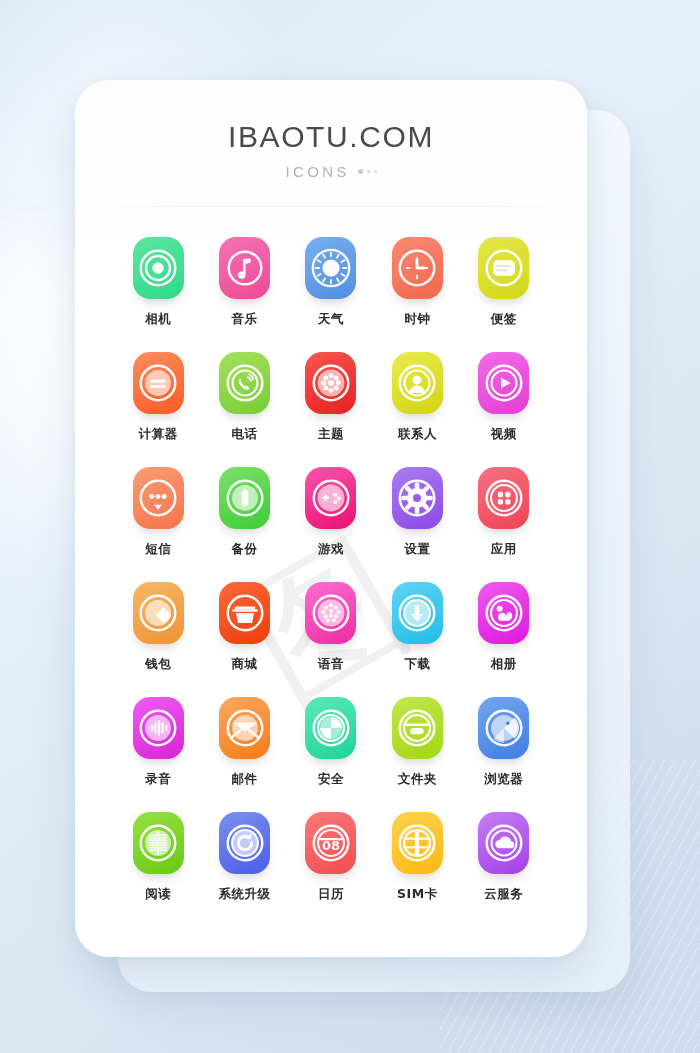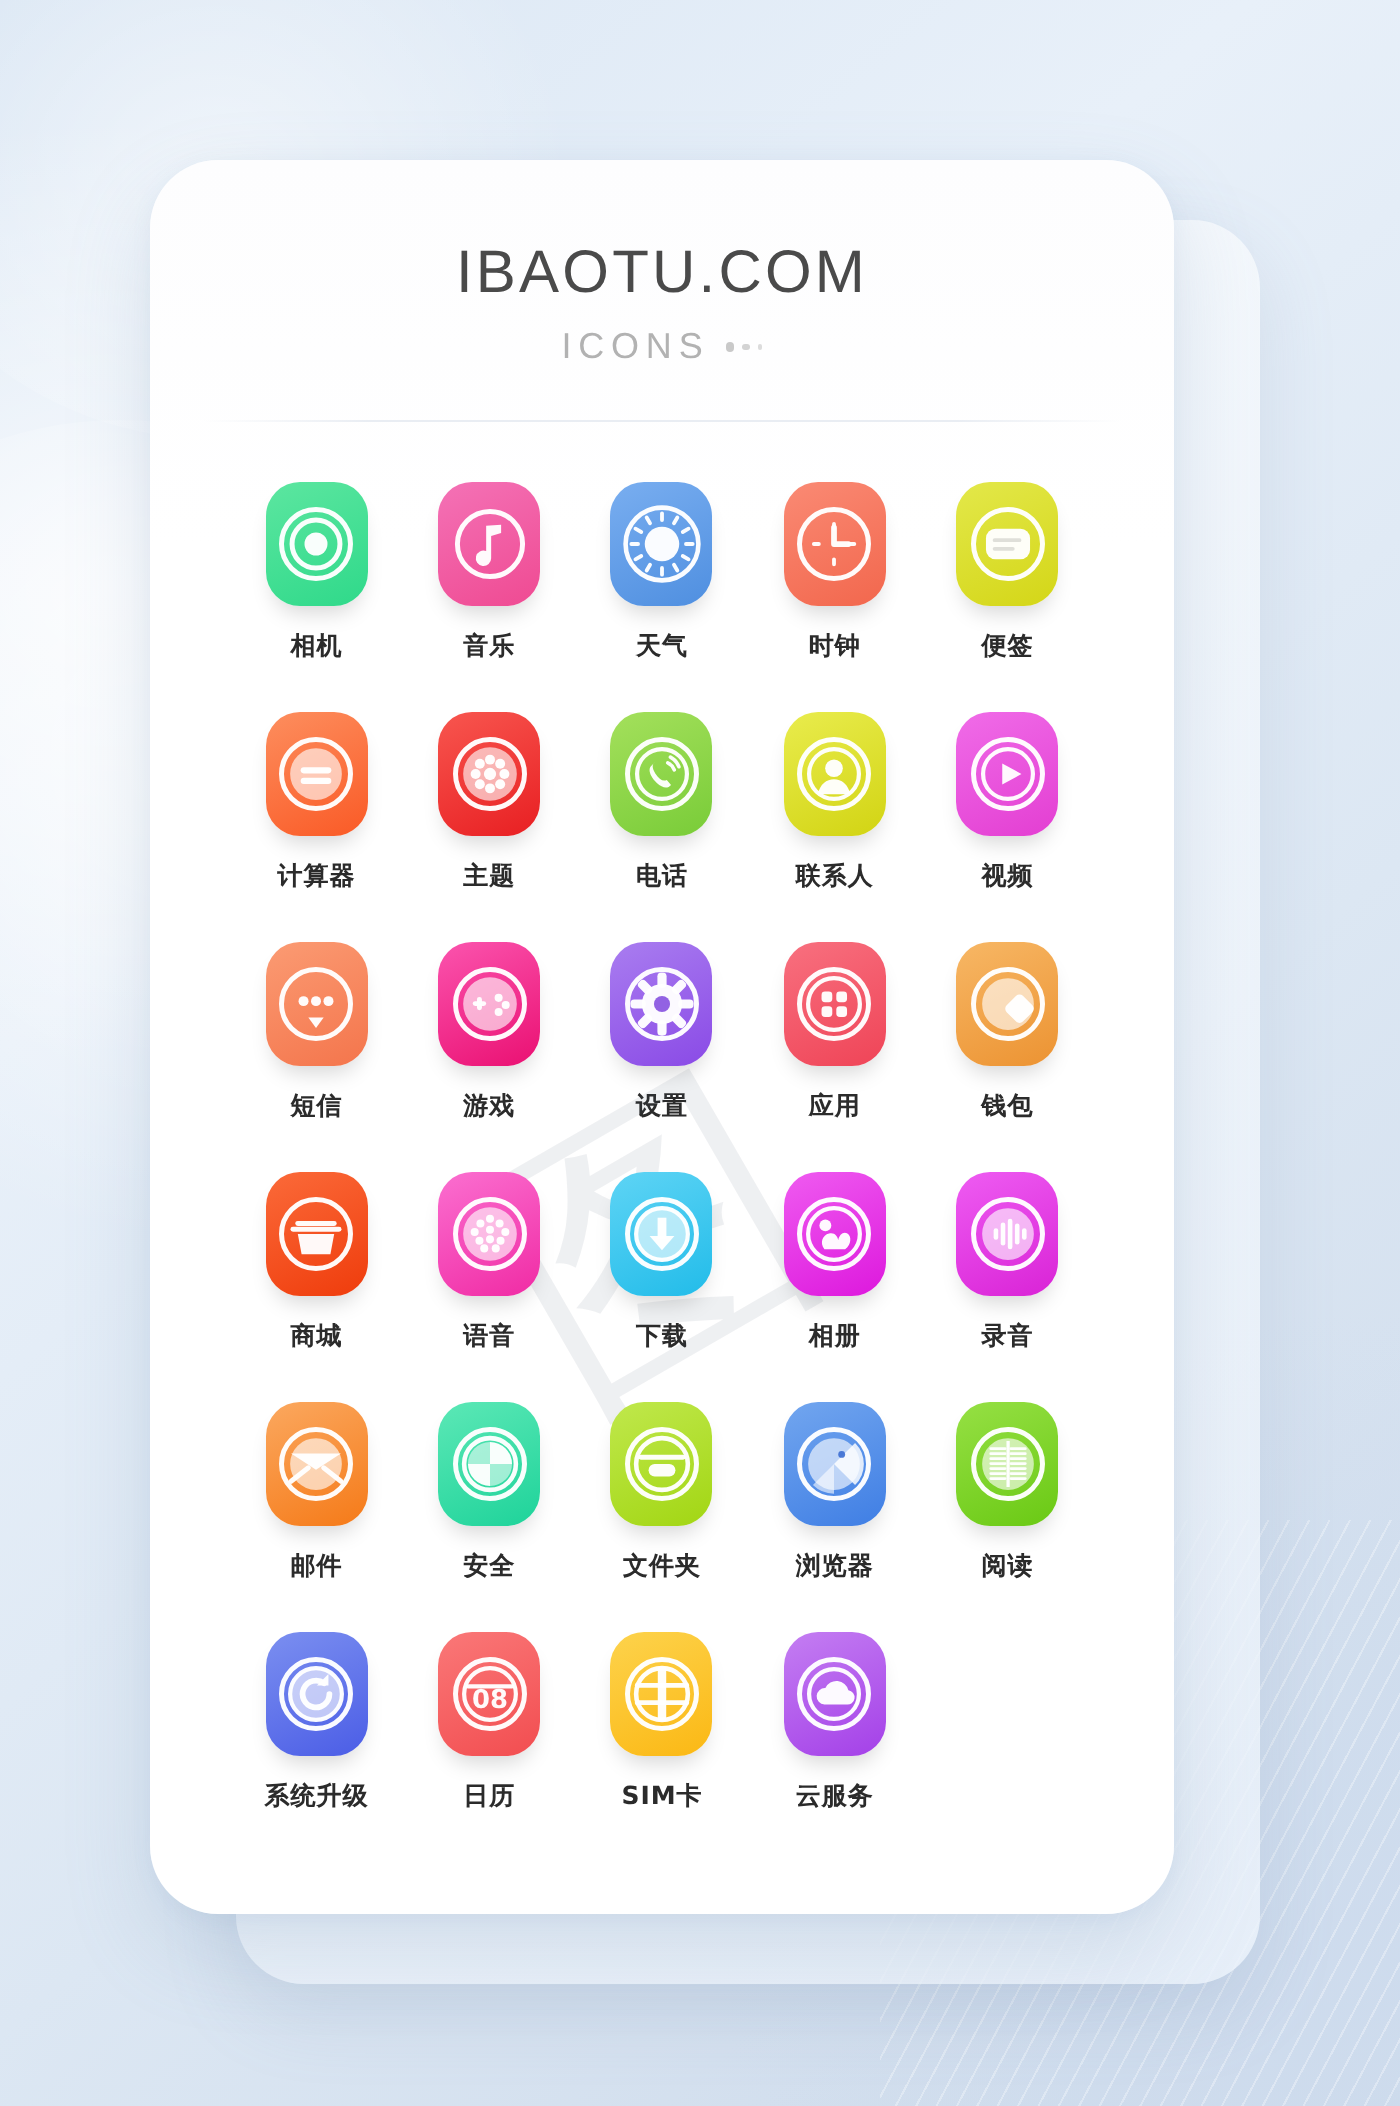--- a/index.html
+++ b/index.html
@@ -67,21 +67,21 @@
     text-align: center;
   }
   .brand-title {
     font-size: 30px;
     letter-spacing: 1.6px;
     color: #4a4a4a;
     font-weight: 400;
   }
   .brand-sub {
     margin-top: 9px;
-    font-size: 18px;
+    font-size: 15px;
     letter-spacing: 3.4px;
     color: #b2b2b2;
     display: flex;
     align-items: center;
     justify-content: center;
     gap: 8px;
   }
   .dots { display: inline-flex; align-items: center; gap: 4px; }
   .dots i { display:block; border-radius: 50%; background: #c9c9c9; }
   .dots i:nth-child(1) { width: 4.5px; height: 4.5px; }
@@ -255,49 +255,49 @@
           <svg viewBox="0 0 48 48" xmlns="http://www.w3.org/2000/svg">
             <circle cx="24" cy="24" r="18" fill="none" stroke="rgba(255,255,255,0.97)" stroke-width="2.6"></circle>
             <circle cx="24" cy="24" r="13.5" fill="rgba(255,255,255,0.62)"></circle>
             <rect x="16" y="20.5" width="16" height="3.2" rx="1.6" fill="rgba(255,255,255,0.97)"></rect>
             <rect x="16" y="26" width="16" height="3.2" rx="1.6" fill="rgba(255,255,255,0.97)"></rect>
           </svg>
         </div>
         <div class="app-label">计算器</div>
       </div>
       <div class="app-cell">
+        <div class="icon-tile" style="background: linear-gradient(155deg, rgb(164, 224, 92) 0%, rgb(121, 204, 56) 100%);">
+          <svg viewBox="0 0 48 48" xmlns="http://www.w3.org/2000/svg">
+            <circle cx="24" cy="24" r="18" fill="none" stroke="rgba(255,255,255,0.97)" stroke-width="2.6"></circle>
+            <circle cx="24" cy="24" r="13" fill="none" stroke="rgba(255,255,255,0.97)" stroke-width="2.2"></circle>
+            <path d="M19.5 18.5c-1.6 1.2-2 3 0 6.2s4.2 4.4 6 3.4l2.2 2.6c-1.6 2-4.4 1.8-7.4-1s-4.6-6.2-3.4-8.4z" fill="rgba(255,255,255,0.97)" transform="translate(1,-1)"></path>
+            <path d="M27 18.2a6.4 6.4 0 0 1 3.4 3.6M28.4 15.2a9.6 9.6 0 0 1 4.4 5" fill="none" stroke="rgba(255,255,255,0.97)" stroke-width="1.9" stroke-linecap="round"></path>
+          </svg>
+        </div>
+        <div class="app-label">电话</div>
+      </div>
+      <div class="app-cell">
         <div class="icon-tile" style="background: linear-gradient(155deg, rgb(248, 86, 79) 0%, rgb(232, 31, 34) 100%);">
           <svg viewBox="0 0 48 48" xmlns="http://www.w3.org/2000/svg">
             <circle cx="24" cy="24" r="18" fill="none" stroke="rgba(255,255,255,0.97)" stroke-width="2.6"></circle>
             <circle cx="24" cy="24" r="14" fill="rgba(255,255,255,0.62)"></circle>
             <ellipse cx="31.5" cy="24" rx="2.6" ry="2.6" fill="rgba(255,255,255,0.97)"></ellipse>
             <ellipse cx="29.303300858899107" cy="29.303300858899107" rx="2.6" ry="2.6" fill="rgba(255,255,255,0.97)"></ellipse>
             <ellipse cx="24" cy="31.5" rx="2.6" ry="2.6" fill="rgba(255,255,255,0.97)"></ellipse>
             <ellipse cx="18.696699141100893" cy="29.303300858899107" rx="2.6" ry="2.6" fill="rgba(255,255,255,0.97)"></ellipse>
             <ellipse cx="16.5" cy="24" rx="2.6" ry="2.6" fill="rgba(255,255,255,0.97)"></ellipse>
             <ellipse cx="18.696699141100893" cy="18.696699141100893" rx="2.6" ry="2.6" fill="rgba(255,255,255,0.97)"></ellipse>
             <ellipse cx="24" cy="16.5" rx="2.6" ry="2.6" fill="rgba(255,255,255,0.97)"></ellipse>
             <ellipse cx="29.303300858899107" cy="18.696699141100893" rx="2.6" ry="2.6" fill="rgba(255,255,255,0.97)"></ellipse>
             <circle cx="24" cy="24" r="3.2" fill="rgba(255,255,255,0.97)"></circle>
           </svg>
         </div>
         <div class="app-label">主题</div>
       </div>
       <div class="app-cell">
-        <div class="icon-tile" style="background: linear-gradient(155deg, rgb(164, 224, 92) 0%, rgb(121, 204, 56) 100%);">
-          <svg viewBox="0 0 48 48" xmlns="http://www.w3.org/2000/svg">
-            <circle cx="24" cy="24" r="18" fill="none" stroke="rgba(255,255,255,0.97)" stroke-width="2.6"></circle>
-            <circle cx="24" cy="24" r="13" fill="none" stroke="rgba(255,255,255,0.97)" stroke-width="2.2"></circle>
-            <path d="M19.5 18.5c-1.6 1.2-2 3 0 6.2s4.2 4.4 6 3.4l2.2 2.6c-1.6 2-4.4 1.8-7.4-1s-4.6-6.2-3.4-8.4z" fill="rgba(255,255,255,0.97)" transform="translate(1,-1)"></path>
-            <path d="M27 18.2a6.4 6.4 0 0 1 3.4 3.6M28.4 15.2a9.6 9.6 0 0 1 4.4 5" fill="none" stroke="rgba(255,255,255,0.97)" stroke-width="1.9" stroke-linecap="round"></path>
-          </svg>
-        </div>
-        <div class="app-label">电话</div>
-      </div>
-      <div class="app-cell">
         <div class="icon-tile" style="background: linear-gradient(155deg, rgb(233, 236, 77) 0%, rgb(210, 212, 19) 100%);">
           <svg viewBox="0 0 48 48" xmlns="http://www.w3.org/2000/svg">
             <circle cx="24" cy="24" r="18" fill="none" stroke="rgba(255,255,255,0.97)" stroke-width="2.6"></circle>
             <circle cx="24" cy="24" r="13" fill="none" stroke="rgba(255,255,255,0.97)" stroke-width="2.2"></circle>
             <circle cx="24" cy="21" r="4.6" fill="rgba(255,255,255,0.97)"></circle>
             <path d="M15.5 34.5c1.2-5.2 4.6-7.8 8.5-7.8s7.3 2.6 8.5 7.8z" fill="rgba(255,255,255,0.97)"></path>
           </svg>
         </div>
         <div class="app-label">联系人</div>
       </div>
@@ -315,20 +315,32 @@
         <div class="icon-tile" style="background: linear-gradient(155deg, rgb(251, 155, 115) 0%, rgb(244, 117, 76) 100%);">
           <svg viewBox="0 0 48 48" xmlns="http://www.w3.org/2000/svg">
             <circle cx="24" cy="24" r="18" fill="none" stroke="rgba(255,255,255,0.97)" stroke-width="2.6"></circle>
             <circle cx="17.5" cy="22.5" r="2.6" fill="rgba(255,255,255,0.97)"></circle>
             <circle cx="24" cy="22.5" r="2.6" fill="rgba(255,255,255,0.97)"></circle>
             <circle cx="30.5" cy="22.5" r="2.6" fill="rgba(255,255,255,0.97)"></circle>
             <path d="M20 31h8l-4 5.5z" fill="rgba(255,255,255,0.97)"></path>
           </svg>
         </div>
         <div class="app-label">短信</div>
+      </div>
+      <div class="app-cell">
+        <div class="icon-tile" style="background: linear-gradient(155deg, rgb(124, 224, 106) 0%, rgb(63, 204, 54) 100%);">
+          <svg viewBox="0 0 48 48" xmlns="http://www.w3.org/2000/svg">
+            <circle cx="24" cy="24" r="18" fill="none" stroke="rgba(255,255,255,0.97)" stroke-width="2.6"></circle>
+            <circle cx="24" cy="24" r="13.5" fill="rgba(255,255,255,0.62)"></circle>
+            <path d="M24 14l4.6 5.5h-9.2z" fill="rgba(255,255,255,0.97)"></path>
+            <path d="M24 34l-4.6-5.5h9.2z" fill="rgba(255,255,255,0.97)"></path>
+            <rect x="20.5" y="19" width="7" height="10" rx="1.6" fill="rgba(255,255,255,0.97)"></rect>
+          </svg>
+        </div>
+        <div class="app-label">备份</div>
       </div>
       <div class="app-cell">
         <div class="icon-tile" style="background: linear-gradient(155deg, rgb(251, 84, 174) 0%, rgb(234, 16, 114) 100%);">
           <svg viewBox="0 0 48 48" xmlns="http://www.w3.org/2000/svg">
             <circle cx="24" cy="24" r="18" fill="none" stroke="rgba(255,255,255,0.97)" stroke-width="2.6"></circle>
             <circle cx="24" cy="24" r="14" fill="rgba(255,255,255,0.62)"></circle>
             <rect x="15" y="22.5" width="7" height="2.6" rx="1.3" fill="rgba(255,255,255,0.97)"></rect>
             <rect x="17.2" y="20.3" width="2.6" height="7" rx="1.3" fill="rgba(255,255,255,0.97)"></rect>
             <circle cx="28.5" cy="20.8" r="2.1" fill="rgba(255,255,255,0.97)"></circle>
             <circle cx="32.2" cy="24.5" r="2.1" fill="rgba(255,255,255,0.97)"></circle>

